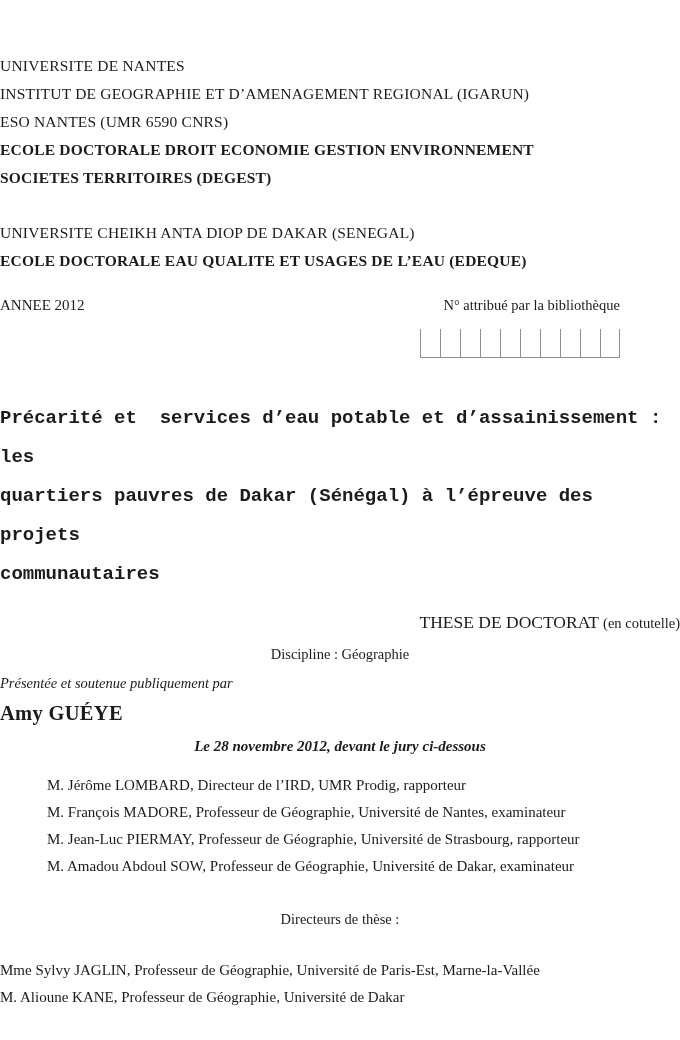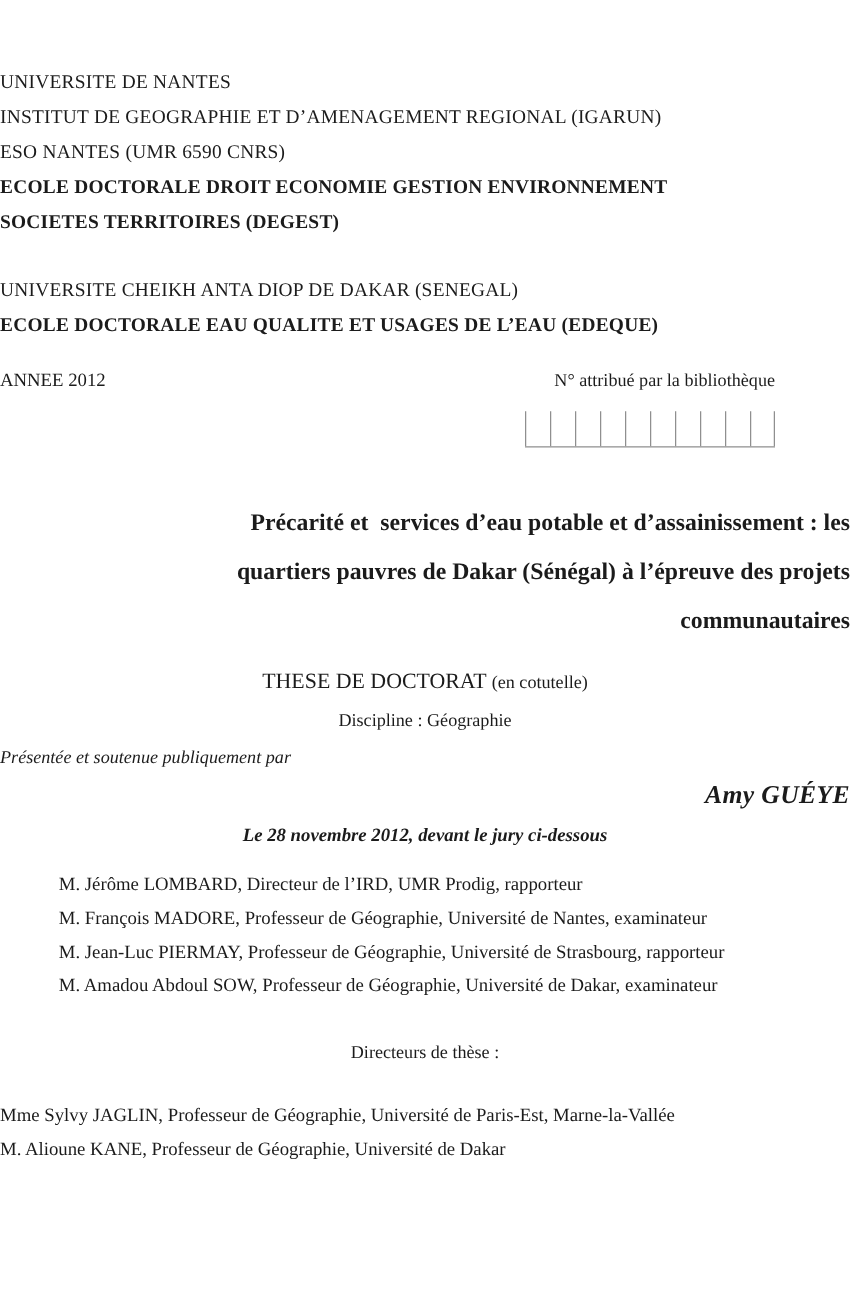--- a/index.html
+++ b/index.html
@@ -52,53 +52,53 @@
     border-left: 1px solid #8f8f8f;
   }
   .comb .cell:last-child { border-right: 1px solid #8f8f8f; }
 
   
   .title-block {
     margin-top: 41px;
     font-size: 19px;
     font-weight: bold;
     line-height: 39px;
-    text-align: right;
+    text-align: left;
+    font-family: Liberation Mono, monospace;
   }
   .title-block div { white-space: pre-wrap; }
 
   
   .these-line {
     margin-top: 15px;
     font-size: 17.5px;
     line-height: 26px;
-    text-align: center;
+    text-align: right;
   }
   .cotutelle { font-size: 14.5px; }
   .discipline-line {
     margin-top: 6px;
     font-size: 14.5px;
     line-height: 24px;
     text-align: center;
   }
   .presentee-line {
     margin-top: 5px;
     font-size: 14.5px;
     font-style: italic;
     line-height: 24px;
     text-align: left;
   }
   .author-line {
     margin-top: 3px;
     font-size: 20.5px;
     font-weight: bold;
     line-height: 30px;
-    text-align: right;
+    text-align: left;
     letter-spacing: 0.3px;
-    font-style: italic;
   }
   .date-line {
     margin-top: 6px;
     font-size: 15px;
     font-weight: bold;
     font-style: italic;
     line-height: 24px;
     text-align: center;
   }
 

